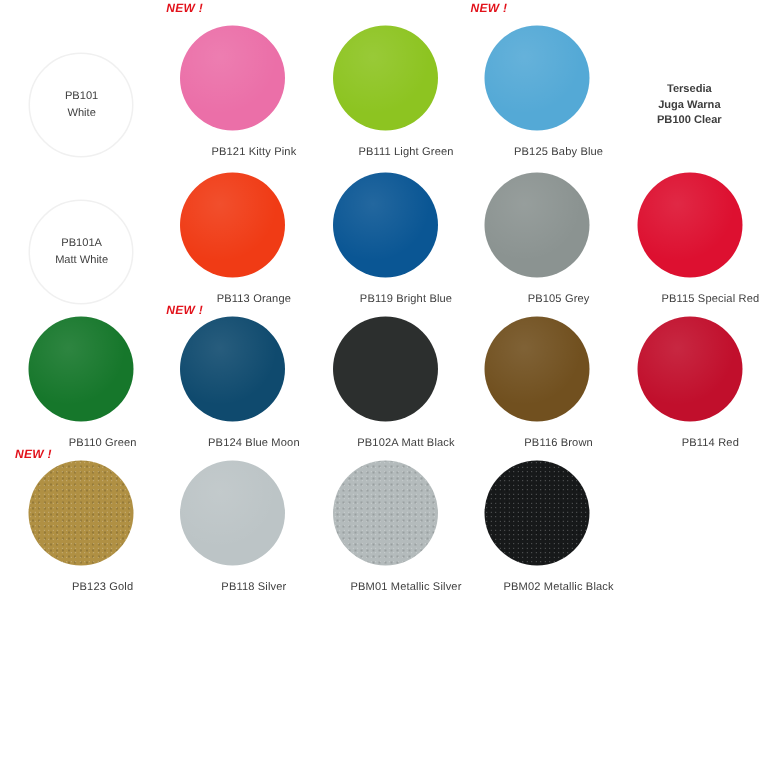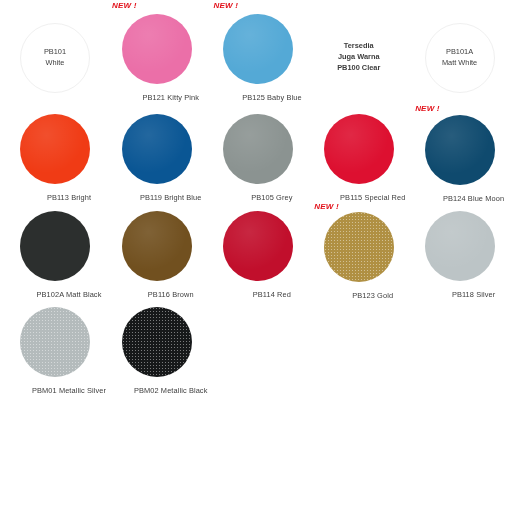--- a/index.html
+++ b/index.html
@@ -23,21 +23,21 @@
     grid-template-rows: 103px 98px 96px 96px 121px;
     box-sizing: border-box;
     padding: 2px 4px 0 4px;
   }
 
   .cell {
     position: relative;
     display: flex;
     flex-direction: column;
     align-items: center;
-    justify-content: center;
+    justify-content: flex-end;
     padding-top: 8px;
     box-sizing: border-box;
   }
 
   
   .swatch {
     width: 70px;
     height: 70px;
     border-radius: 50%;
     flex: 0 0 auto;
@@ -119,54 +119,62 @@
       <div class="circle-text">
         <span>PB101</span>
         <span>White</span>
       </div>
     </div>
     <div class="cell has-badge">
       <div class="new-badge">NEW !</div>
       <div class="swatch gloss" style="background: rgb(235, 111, 168);"></div>
       <div class="caption">PB121 Kitty Pink</div>
     </div>
+    <div class="cell">
+      <div class="swatch gloss" style="background: rgb(141, 196, 33);"></div>
+      <div class="caption">PB111 Light Green</div>
+    </div>
     <div class="cell has-badge">
       <div class="new-badge">NEW !</div>
       <div class="swatch gloss" style="background: rgb(84, 169, 214);"></div>
       <div class="caption">PB125 Baby Blue</div>
     </div>
     <div class="cell">
       <div class="circle-text noborder">
         <span>Tersedia</span>
         <span>Juga Warna</span>
         <span>PB100 Clear</span>
       </div>
     </div>
     <div class="cell">
       <div class="circle-text">
         <span>PB101A</span>
         <span>Matt White</span>
       </div>
     </div>
     <div class="cell">
       <div class="swatch gloss" style="background: rgb(240, 59, 21);"></div>
-      <div class="caption">PB113 Bright</div>
+      <div class="caption">PB113 Orange</div>
     </div>
     <div class="cell">
       <div class="swatch gloss" style="background: rgb(10, 86, 148);"></div>
       <div class="caption">PB119 Bright Blue</div>
     </div>
     <div class="cell">
       <div class="swatch gloss" style="background: rgb(139, 147, 145);"></div>
       <div class="caption">PB105 Grey</div>
     </div>
     <div class="cell">
       <div class="swatch gloss" style="background: rgb(221, 16, 48);"></div>
       <div class="caption">PB115 Special Red</div>
     </div>
+    <div class="cell">
+      <div class="swatch gloss" style="background: rgb(22, 119, 43);"></div>
+      <div class="caption">PB110 Green</div>
+    </div>
     <div class="cell has-badge">
       <div class="new-badge">NEW !</div>
       <div class="swatch gloss" style="background: rgb(15, 74, 110);"></div>
       <div class="caption">PB124 Blue Moon</div>
     </div>
     <div class="cell">
       <div class="swatch" style="background: rgb(44, 47, 46);"></div>
       <div class="caption">PB102A Matt Black</div>
     </div>
     <div class="cell">

